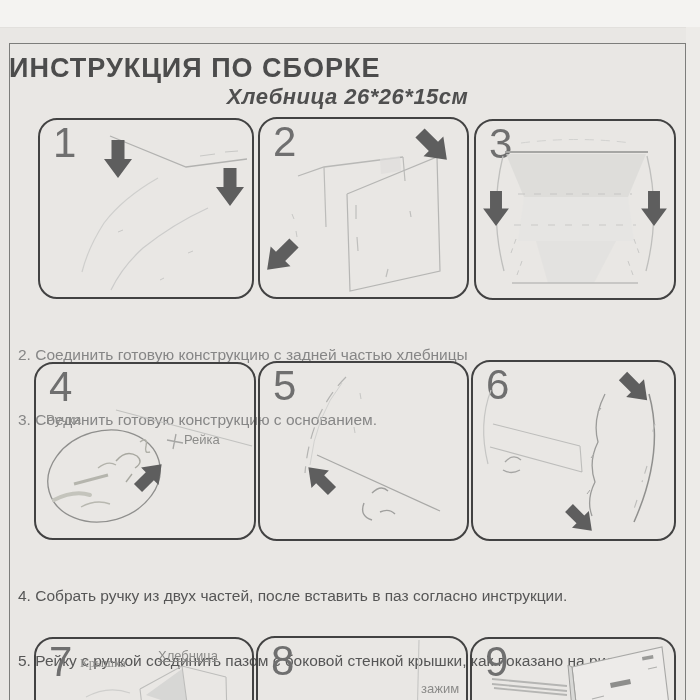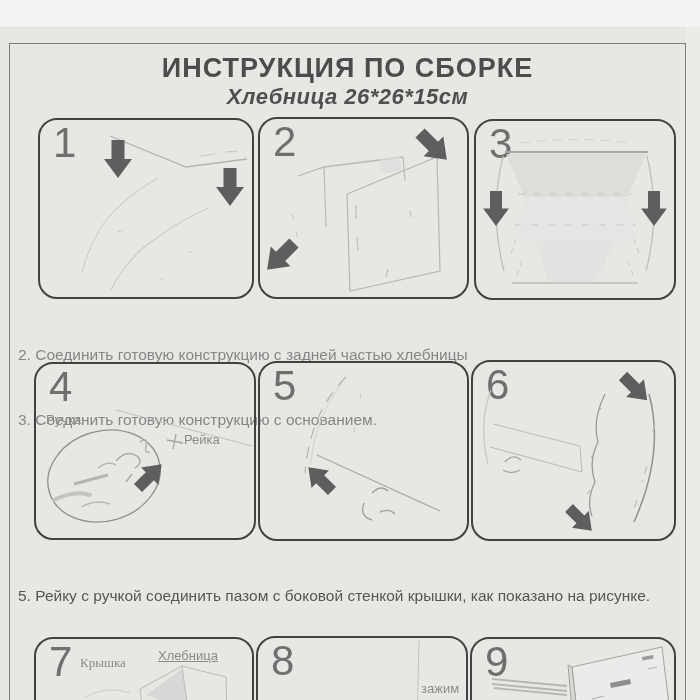--- a/index.html
+++ b/index.html
@@ -13,21 +13,21 @@
     background:#f4f3f1;border-bottom:1px solid #e2e0dd;
   }
   .paper-right-margin{
     position:absolute;right:0;top:27px;width:14px;height:673px;background:#edebe8;
   }
   .sheet-border{
     position:absolute;left:9px;top:43px;width:675px;height:680px;
     border:1.5px solid #7d7d7b;background:transparent;
   }
   .title{
-    position:absolute;left:9px;top:53px;width:677px;text-align:center;
+    position:absolute;left:9px;top:53px;width:677px;text-align:left;
     font-size:27px;font-weight:bold;color:#4c4c4c;letter-spacing:1px;
   }
   .subtitle{
     position:absolute;left:9px;top:84px;width:677px;text-align:center;
     font-size:22px;font-weight:bold;font-style:italic;color:#4f4f4f;letter-spacing:.5px;
   }
   .panel{
     position:absolute;border:2.5px solid #424242;border-radius:19px;background:transparent;
   }
   .panel svg{position:absolute;left:0;top:0;}
@@ -154,20 +154,21 @@
     <path d="M 128 46 L 125 50 M 121 92 L 118 96 M 117 128 L 114 132" stroke="#a8a8a6" stroke-width="1" fill="none"></path>
     <path d="M 176 32 Q 192 90 161 160" stroke="#90908e" stroke-width="1.5" fill="none"></path>
     <path d="M 182 62 L 178 76 M 174 104 L 169 120 M 164 138 L 160 150" stroke="#bcbcba" stroke-width="1.1" stroke-dasharray="8 7" fill="none"></path>
     <path d="M 32 100 Q 40 91 48 98 M 30 108 Q 38 113 47 108" stroke="#a5a5a3" stroke-width="1.3" fill="none"></path>
     <use href="#fat-arrow" transform="translate(150,14) rotate(-45) scale(0.9)"></use>
     <use href="#fat-arrow" transform="translate(96,146) rotate(-45) scale(0.85)"></use>
   </svg>
 </div>
 
 <div class="instr instr-bottom">
+  <div>4. Собрать ручку из двух частей, после вставить в паз согласно инструкции.</div>
   <div>5. Рейку с ручкой соединить пазом с боковой стенкой крышки, как показано на рисунке.</div>
   
   
   
 </div>
 
 <div class="panel" style="left:34px;top:637px;width:216px;height:90px;">
   <div class="step-num">7</div>
   <div class="panel-label" style="left:44px;top:16px;font-family:Liberation Serif, serif;">Крышка</div>
   <div class="panel-label" style="left:122px;top:9px;text-decoration:underline;">Хлебница</div>

